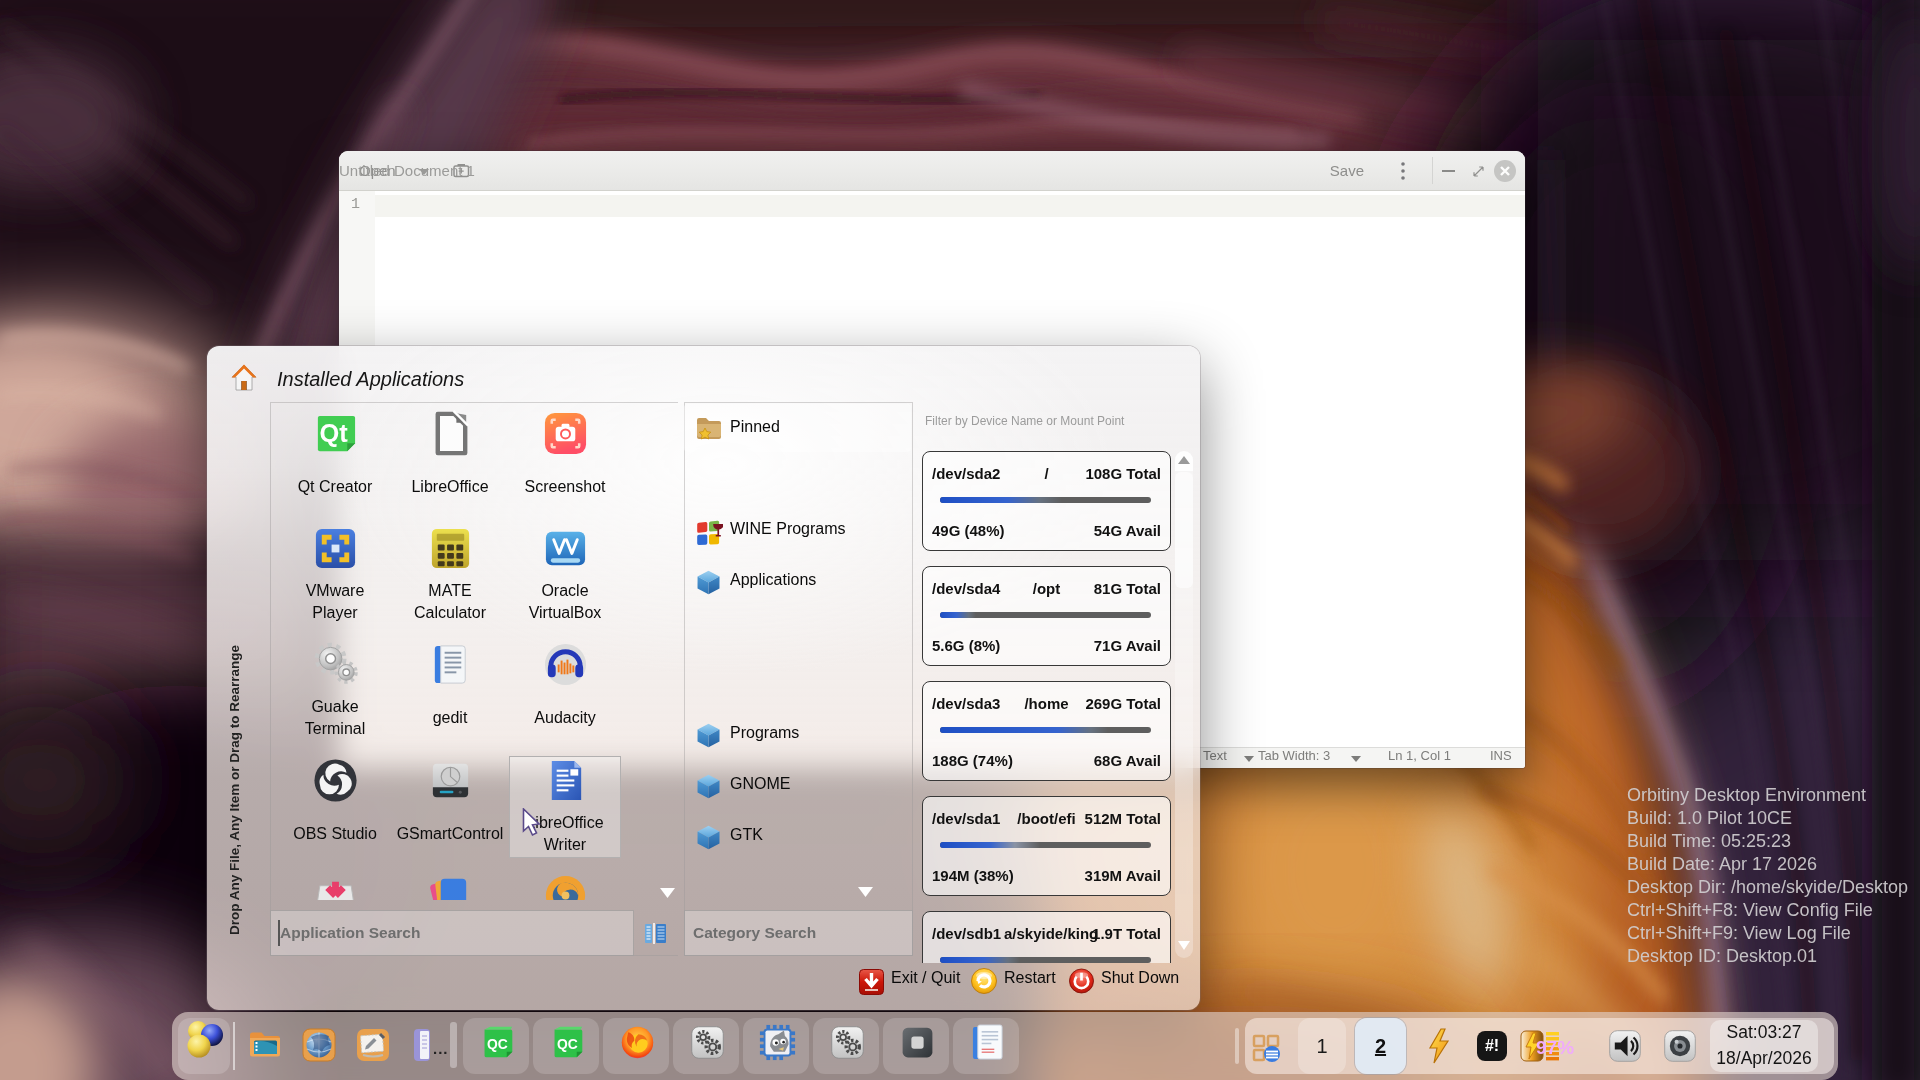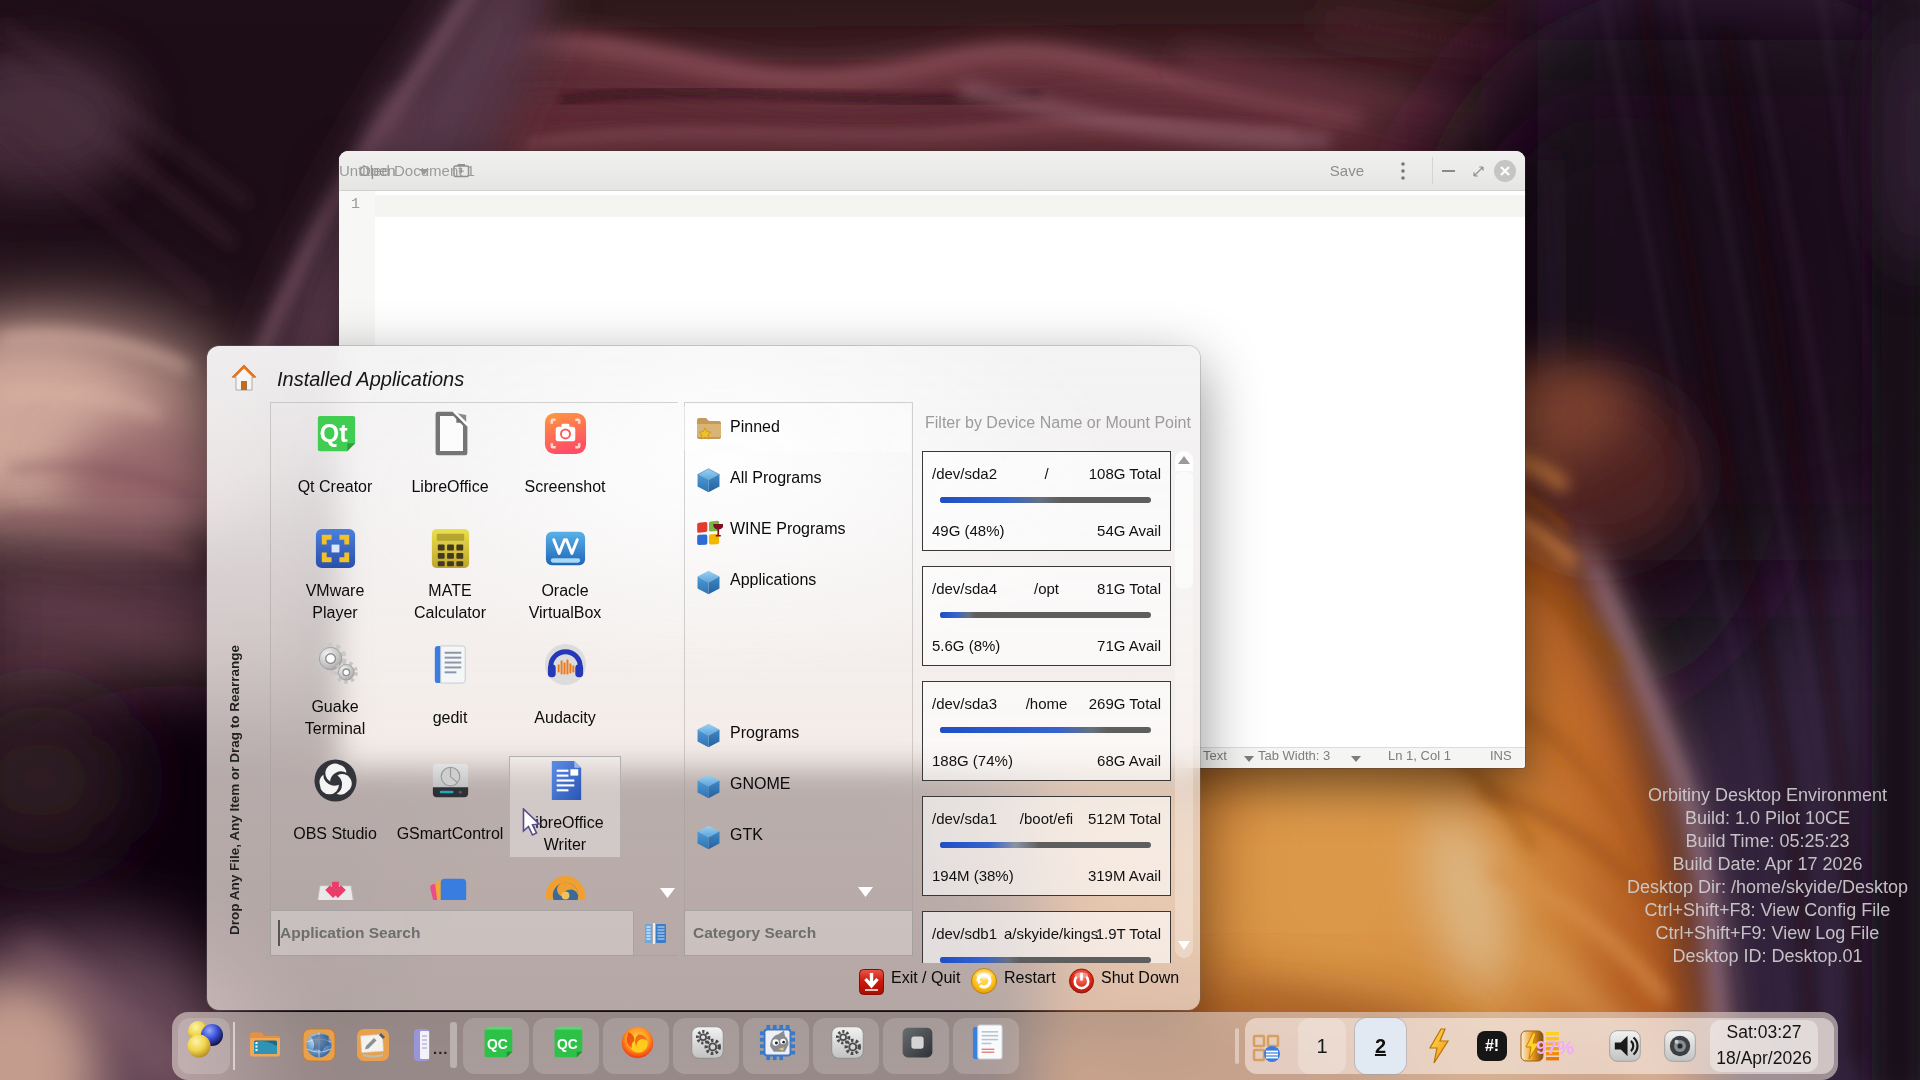--- a/index.html
+++ b/index.html
@@ -23,36 +23,36 @@
 .ltitle{position:absolute;left:70px;top:22px;font-size:20px;font-style:italic;color:#161616;}
 .panelbox{position:absolute;border:1px solid rgba(155,152,152,0.42);}
 .vtext{position:absolute;left:20px;top:281px;height:326px;width:21px;writing-mode:vertical-rl;transform:rotate(180deg);font-size:13.5px;font-weight:bold;color:#222;text-align:center;}
 .appcell{position:absolute;width:110px;text-align:center;}
 .appcell svg{display:block;margin:0 auto;}
 .appcell .lbl{height:46px;display:flex;align-items:center;justify-content:center;margin-top:7px;font-size:16px;line-height:22px;color:#0c0c0c;}
 .appcell.sel{outline:1px solid #b2b0b0;background:rgba(255,255,255,0.35);}
 .cat{position:absolute;left:477px;height:51px;width:227px;}
 .cat .ic{position:absolute;left:11px;top:12px;}
 .cat .tx{position:absolute;left:46px;top:14px;font-size:16px;color:#0b0b0b;}
-.dbox{position:absolute;left:715px;width:247px;height:98px;border:1.3px solid #383838;border-radius:0;background:rgba(255,255,255,0.62);font-size:15px;color:#111;}
+.dbox{position:absolute;left:715px;width:247px;height:98px;border:1.3px solid #383838;border-radius:8px;background:rgba(255,255,255,0.62);font-size:15px;color:#111;font-weight:bold;}
 .dbox .r1{position:absolute;left:9px;right:9px;top:13px;}
 .dbox .r2{position:absolute;left:9px;right:9px;top:70px;}
 .dbox .mid{position:absolute;left:0;right:0;text-align:center;}
 .dbox .rgt{position:absolute;right:0;}
 .dbox .bar{position:absolute;left:17px;right:19px;top:45px;height:6px;border-radius:3px;background:#5e5e5e;}
 .dbox .fill{position:absolute;left:0;top:0;bottom:0;border-radius:3px;}
 .srch{position:absolute;top:564px;height:44px;border:1px solid rgba(140,138,138,0.55);background:rgba(255,255,255,0.28);font-size:15.5px;font-weight:bold;color:#6e6e6e;line-height:44px;}
 .action{position:absolute;top:619px;height:30px;font-size:16px;color:#0a0a0a;line-height:26px;}
 
 #taskbar{position:absolute;left:172px;top:1012px;width:1666px;height:68px;border-radius:16px;background:rgba(225,211,205,0.63);}
 .tbtn{position:absolute;top:6px;height:56px;border-radius:12px;background:rgba(255,255,255,0.17);}
 .tray{position:absolute;left:1073px;top:6px;width:589px;height:56px;border-radius:12px;background:rgba(255,248,243,0.5);}
 #taskbar{backdrop-filter:blur(10px);-webkit-backdrop-filter:blur(10px);}
 
-#dinfo{position:absolute;right:12px;top:784px;text-align:center;font-size:18px;line-height:23px;color:rgba(208,206,208,0.92);}
+#dinfo{position:absolute;right:12px;top:784px;text-align:left;font-size:18px;line-height:23px;color:rgba(208,206,208,0.92);}
 </style>
 </head>
 <body>
 <div id="stage">
 
 <svg class="abs" width="1920" height="1080" viewBox="0 0 1920 1080" style="left:0;top:0">
 <defs>
 <filter id="b60" x="-60%" y="-60%" width="220%" height="220%">
           <feGaussianBlur stdDeviation="60"></feGaussianBlur>
         </filter>
@@ -532,29 +532,20 @@
         </svg>
   <div class="cat" style="top:58px">
           <div class="abs" style="left:0;top:0;width:227px;height:48px;background:rgba(255,255,255,0.4);border-radius:4px"></div>
    <svg class="ic" width="28" height="26" viewBox="0 0 28 26">
             <path d="M2 4 a2 2 0 0 1 2 -2 h7 l3 3 h10 a2 2 0 0 1 2 2 v14 a2 2 0 0 1 -2 2 h-20 a2 2 0 0 1 -2 -2 Z" fill="#c49a5a"></path>
             <path d="M2 8 h24 v11 a2 2 0 0 1 -2 2 h-20 a2 2 0 0 1 -2 -2 Z" fill="#d9b474"></path>
             <path d="M10 12 l1.8 3.6 4 .6 -2.9 2.8 .7 4 -3.6 -1.9 -3.6 1.9 .7 -4 -2.9 -2.8 4 -.6 Z" fill="#f0c030" stroke="#c89010" stroke-width="0.8"></path>
           </svg>
    <span class="tx">Pinned</span>
         </div>
-  <div class="cat" style="top:109px">
-          <svg class="ic" width="27" height="27" viewBox="0 0 32 32">
-            <polygon points="16,2 29,9 16,16 3,9" fill="url(#cubeT)"></polygon>
-            <polygon points="3,9 16,16 16,30 3,23" fill="url(#cubeL)"></polygon>
-            <polygon points="29,9 16,16 16,30 29,23" fill="url(#cubeR)"></polygon>
-            <polygon points="16,2 29,9 16,16 3,9" fill="none" stroke="#2d6da8" stroke-width="0.6"></polygon>
-          </svg>
-          <span class="tx">All Programs</span>
-        </div>
   <div class="cat" style="top:160px">
           <svg class="ic" width="28" height="27" viewBox="0 0 32 32">
             <g transform="skewY(-6)">
               <rect x="2" y="6" width="12" height="12" rx="2" fill="#e23a2e"></rect>
               <rect x="16" y="6" width="12" height="12" rx="2" fill="#7ab648"></rect>
               <rect x="2" y="20" width="12" height="12" rx="2" fill="#2e6ad4" transform="skewY(4)"></rect>
               <rect x="16" y="20" width="12" height="12" rx="2" fill="#f0b800" transform="skewY(4)"></rect>
             </g>
             <path d="M22 8 a5 5 0 0 0 10 0 Z M27 13 v7 M24 21 h6" stroke="#7a1220" stroke-width="2" fill="#7a1220"></path>
           </svg>
@@ -586,21 +577,21 @@
         </div>
   <div class="cat" style="top:466px">
           <svg class="ic" width="27" height="27" viewBox="0 0 32 32">
             <polygon points="16,2 29,9 16,16 3,9" fill="url(#cubeT)"></polygon>
             <polygon points="3,9 16,16 16,30 3,23" fill="url(#cubeL)"></polygon>
             <polygon points="29,9 16,16 16,30 29,23" fill="url(#cubeR)"></polygon>
           </svg>
           <span class="tx">GTK</span>
         </div>
  </div>
- <div class="abs" style="left:718px;top:68px;font-size:16px;color:#9c9c9c">Filter by Device Name or Mount Point</div>
+ <div class="abs" style="left:718px;top:68px;font-size:12px;color:#9c9c9c">Filter by Device Name or Mount Point</div>
  <div id="dboxes" style="position:absolute;left:0;top:100px;width:993px;height:517px;overflow:hidden">
   <div class="dbox" style="top:5px">
    <div class="r1"><span>/dev/sda2</span><span class="mid">/</span><span class="rgt">108G Total</span></div>
    <div class="bar">
             <div class="fill" style="width:122px;background:linear-gradient(90deg,#1e4fc4 0%,#3563ce 55%,#66717f 82%,#5e5e5e 100%)"></div>
           </div>
    <div class="r2"><span>49G (48%)</span><span class="rgt">54G Avail</span></div>
   </div>
   <div class="dbox" style="top:120px">
    <div class="r1"><span>/dev/sda4</span><span class="mid">/opt</span><span class="rgt">81G Total</span></div>

